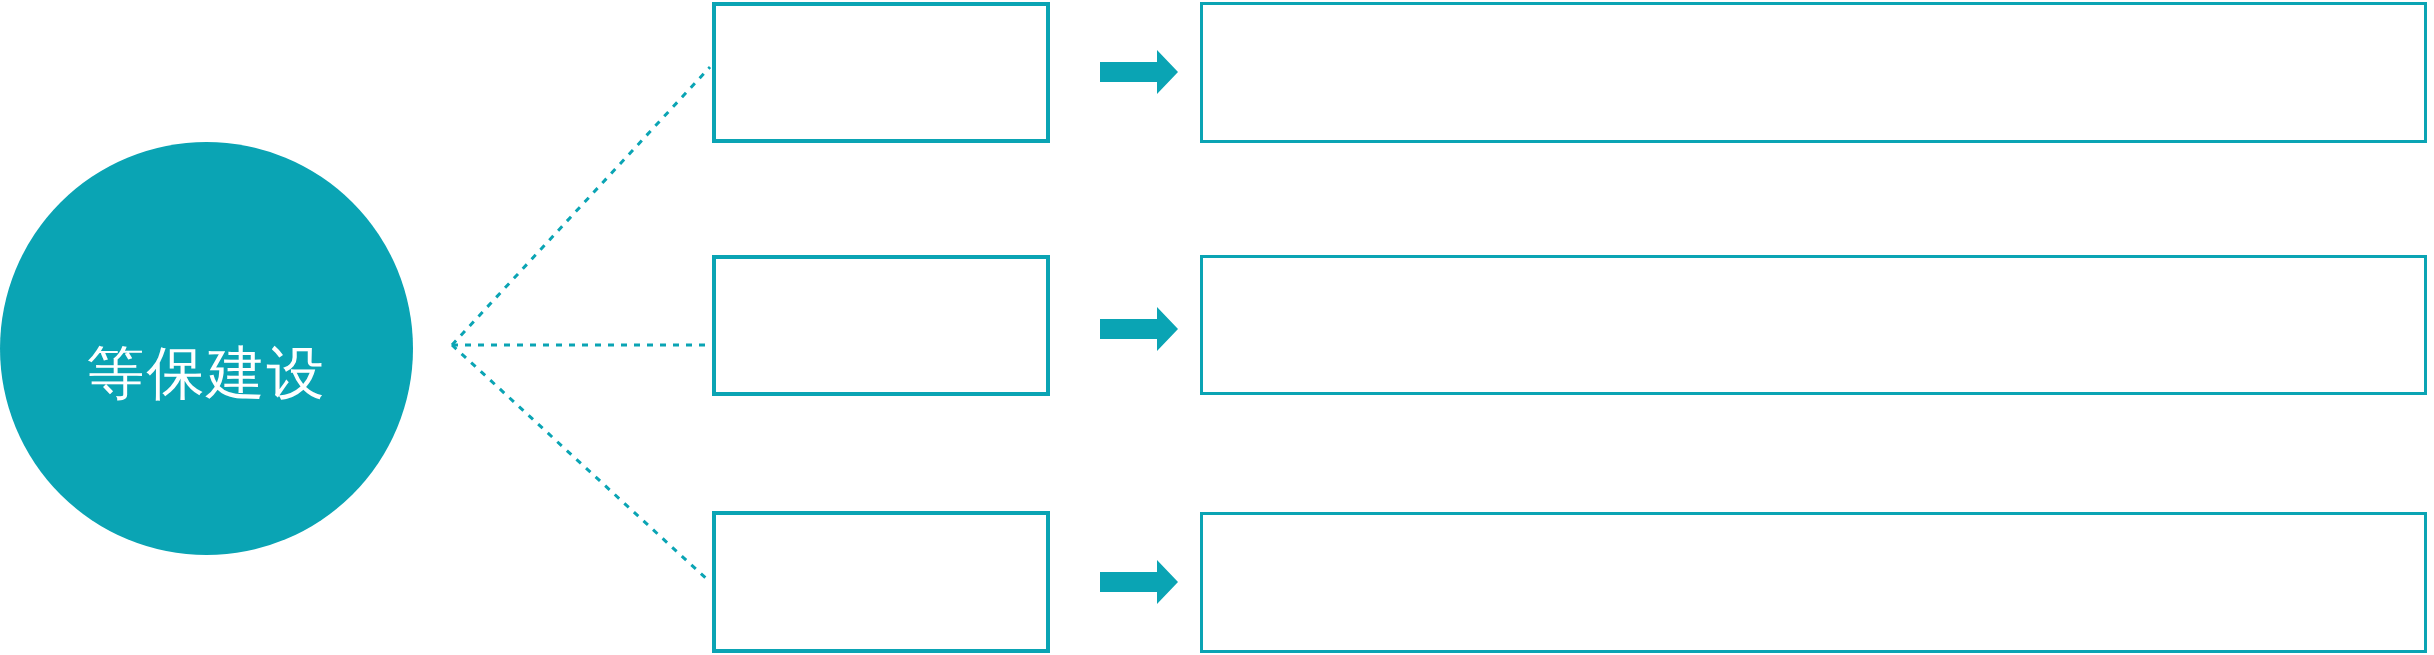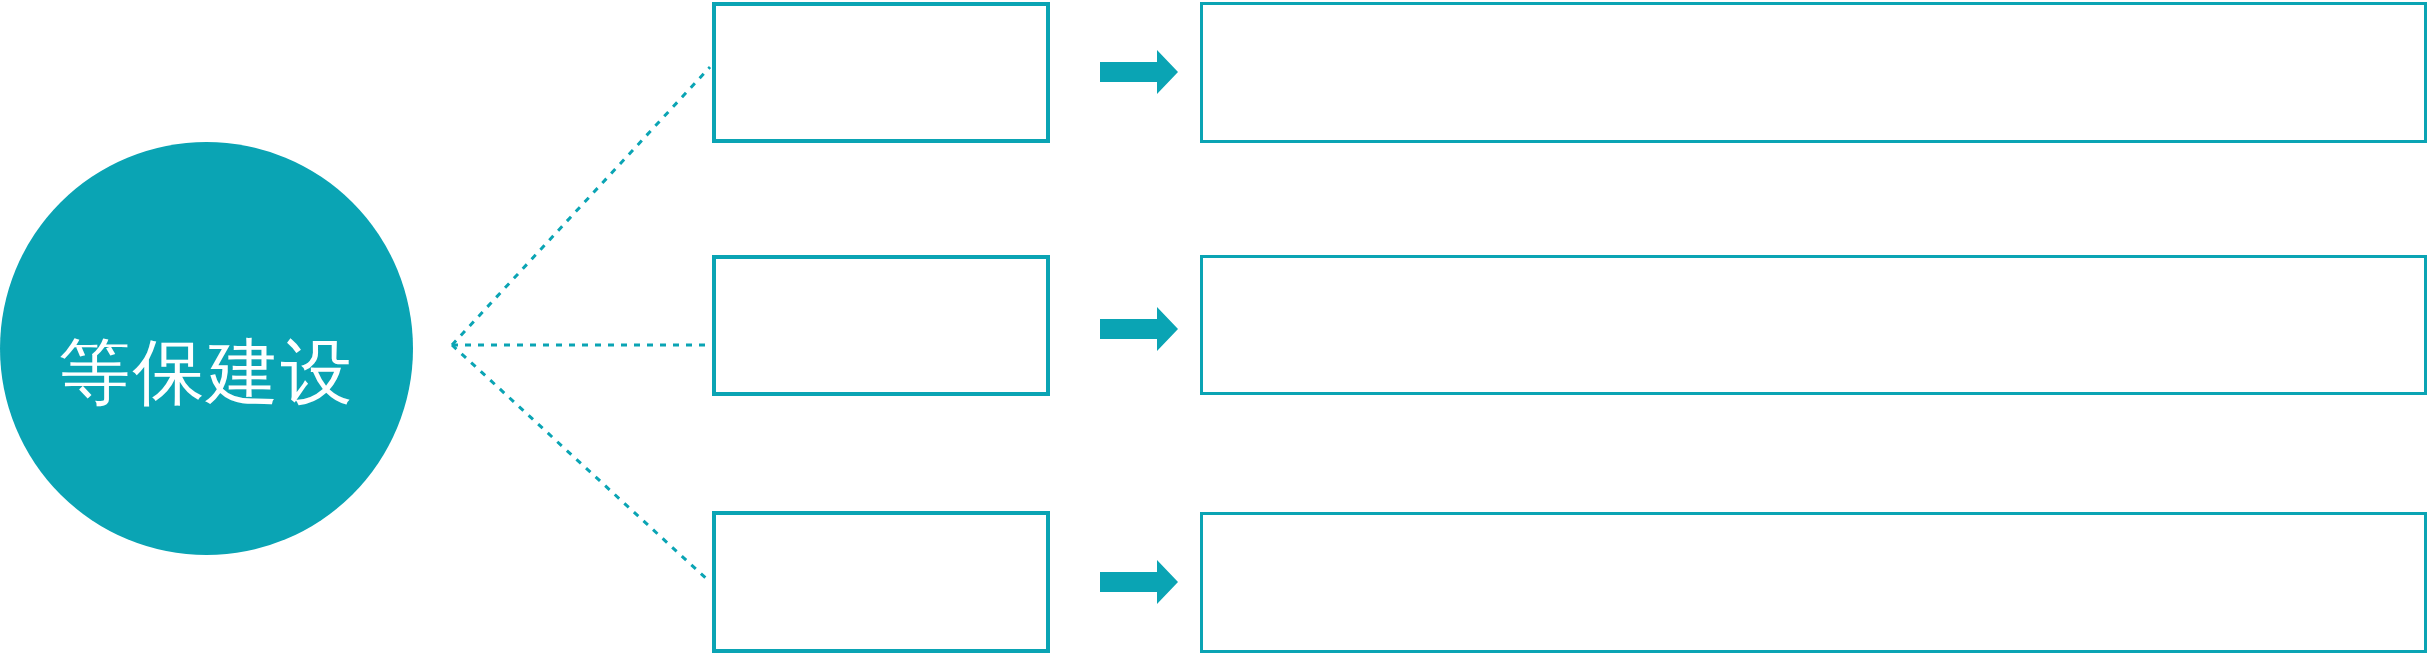--- a/index.html
+++ b/index.html
@@ -20,21 +20,21 @@
     border-radius: 50%;
     display: flex;
     flex-direction: column;
     align-items: center;
     justify-content: center;
     padding-top: 0;
     box-sizing: border-box;
   }
   .topic-circle .label {
     color: #ffffff;
-    font-size: 72px;
+    font-size: 58px;
     line-height: 1.3;
     text-align: center;
     letter-spacing: 2px;
     transform: translateY(24px);
   }
   .connector-svg {
     position: absolute;
     left: 0;
     top: 0;
     width: 2434px;

